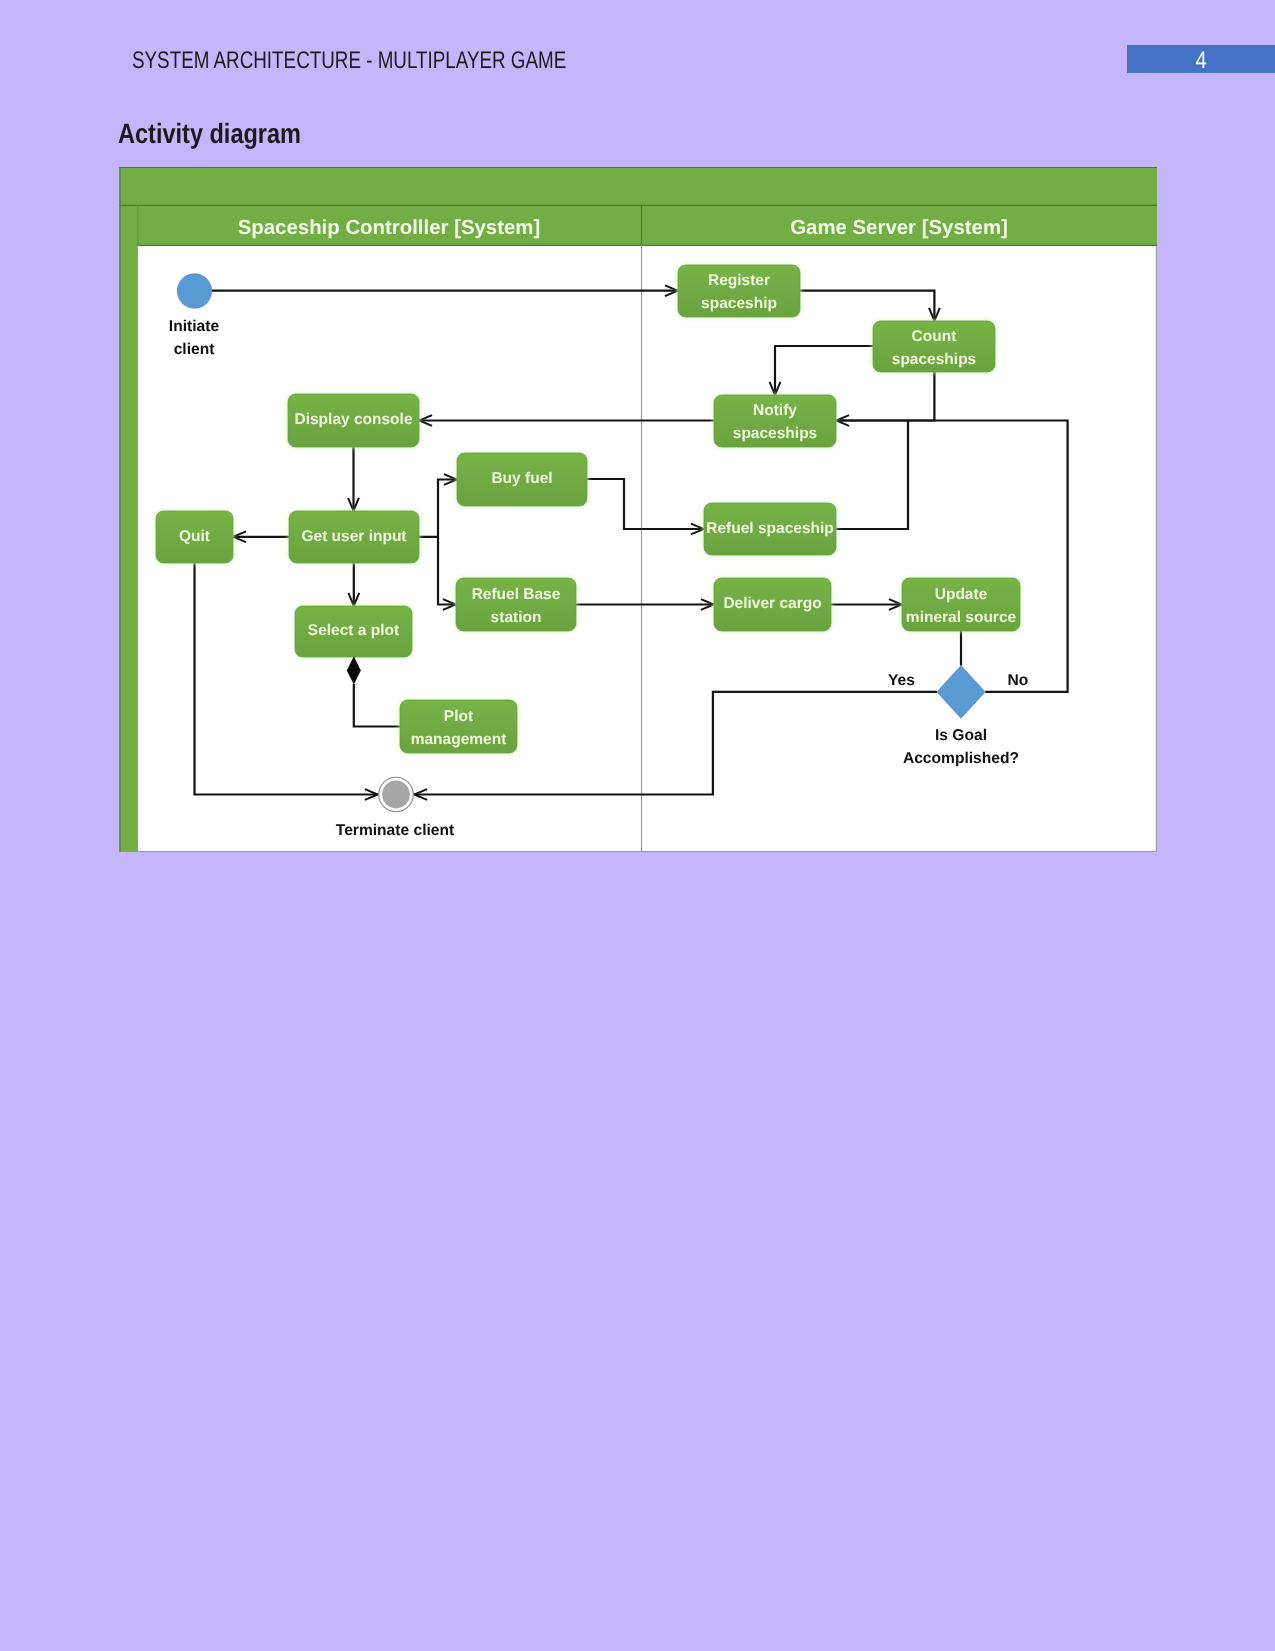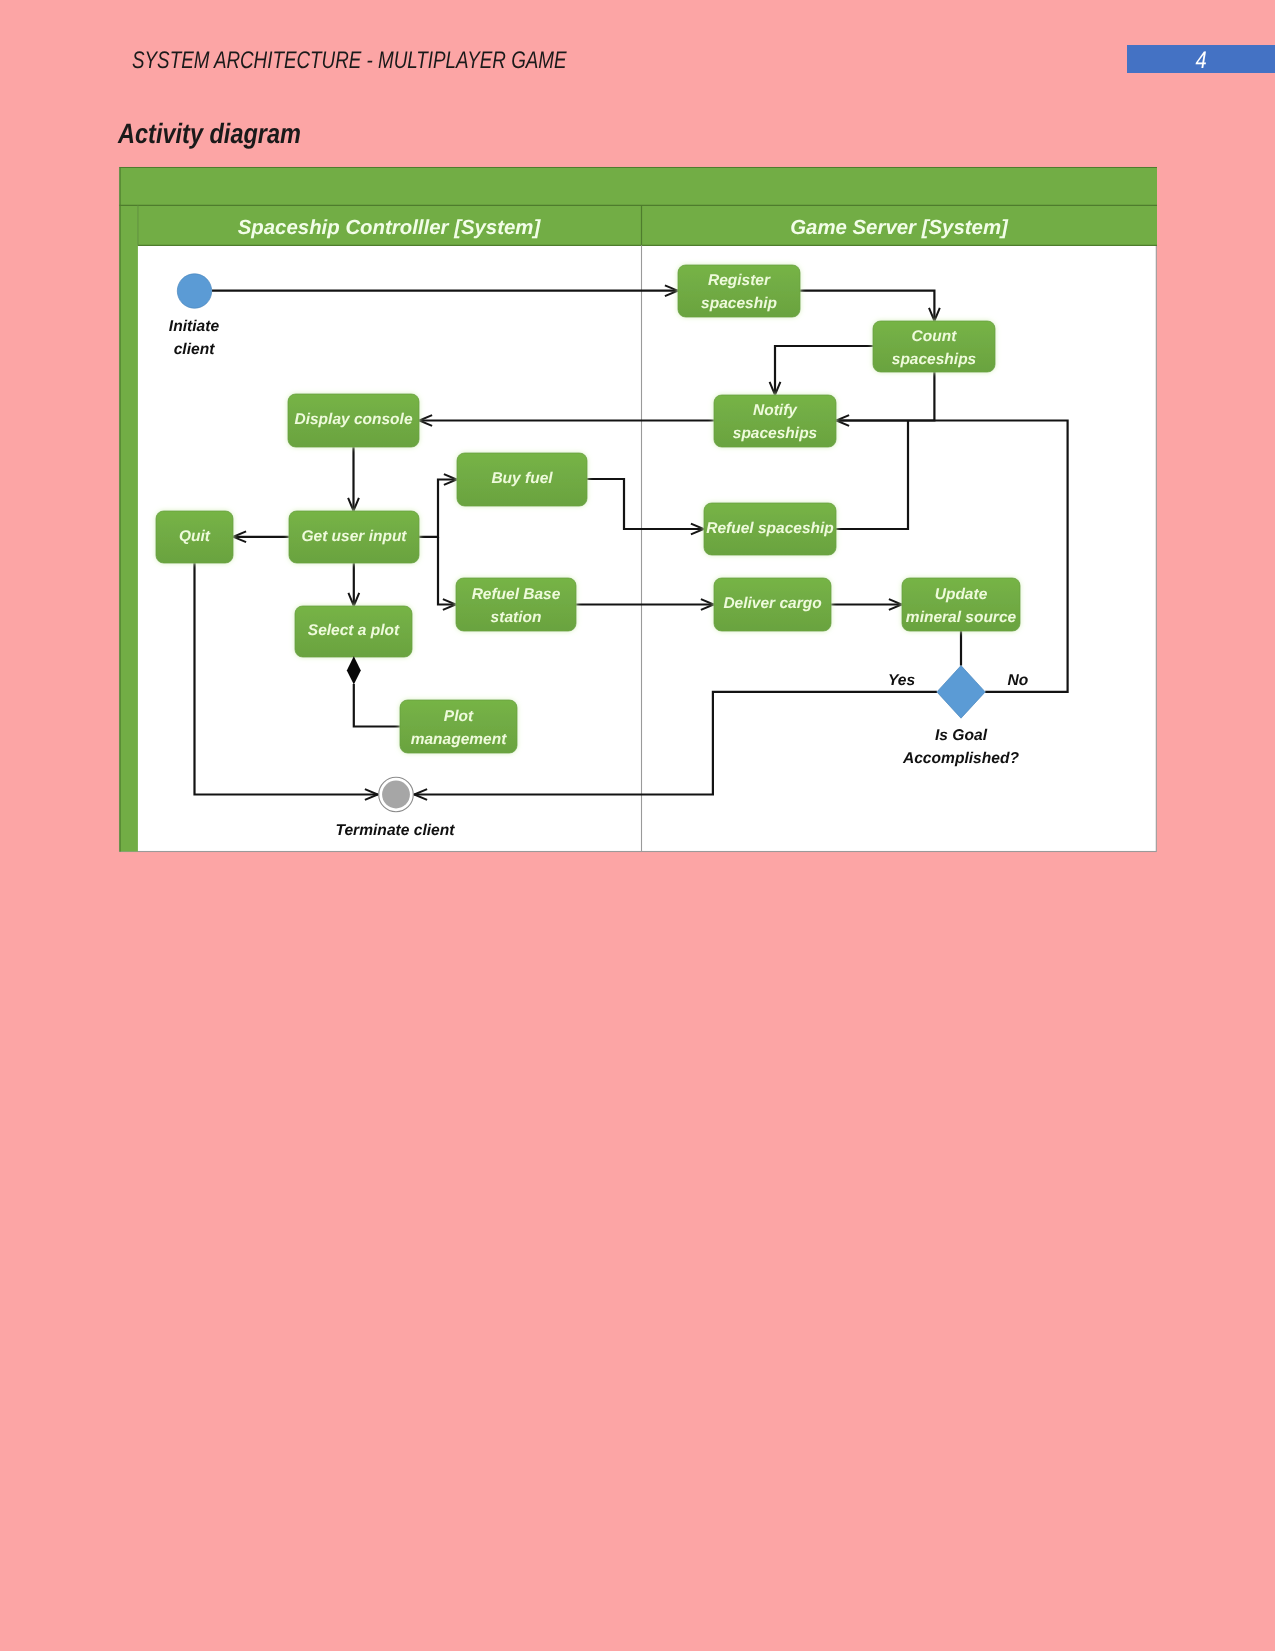--- a/index.html
+++ b/index.html
@@ -4,21 +4,21 @@
 <title>Activity diagram</title>
 <style>
   html,body{margin:0;padding:0;}
   *{-webkit-font-smoothing:antialiased;-moz-osx-font-smoothing:grayscale;text-rendering:geometricPrecision;}
   svg text{-webkit-font-smoothing:antialiased;}
   body{
     width:1275px;height:1651px;background:#ffffff;
     font-family:"Liberation Sans", sans-serif;
     position:relative;overflow:hidden;
   }
-  .page{position:absolute;left:0;top:0;width:1275px;height:1651px;background:#fca5a5;opacity:0.9999;font-style:italic;}
+  .page{position:absolute;left:0;top:0;width:1275px;height:1651px;background:#c4b5fd;opacity:0.9999;}
   #doc-header{position:absolute;left:132px;top:47px;font-size:24px;color:#1a1a1a;
      white-space:nowrap;transform:scaleX(0.784);transform-origin:left top;}
   #page-badge{position:absolute;left:1127px;top:45px;width:148px;height:28px;background:#4472c4;}
   #page-badge span{display:block;text-align:center;color:#ffffff;font-size:24px;line-height:32px;
      transform:scaleX(0.84);}
   #section-title{position:absolute;left:118px;top:118px;font-size:28px;font-weight:bold;color:#1a1a1a;
      white-space:nowrap;transform:scaleX(0.84);transform-origin:left top;}
 
   #diagram{position:absolute;left:0;top:0;width:1275px;height:1651px;opacity:0.9999;}
   #diagram svg{position:absolute;left:0;top:0;}

